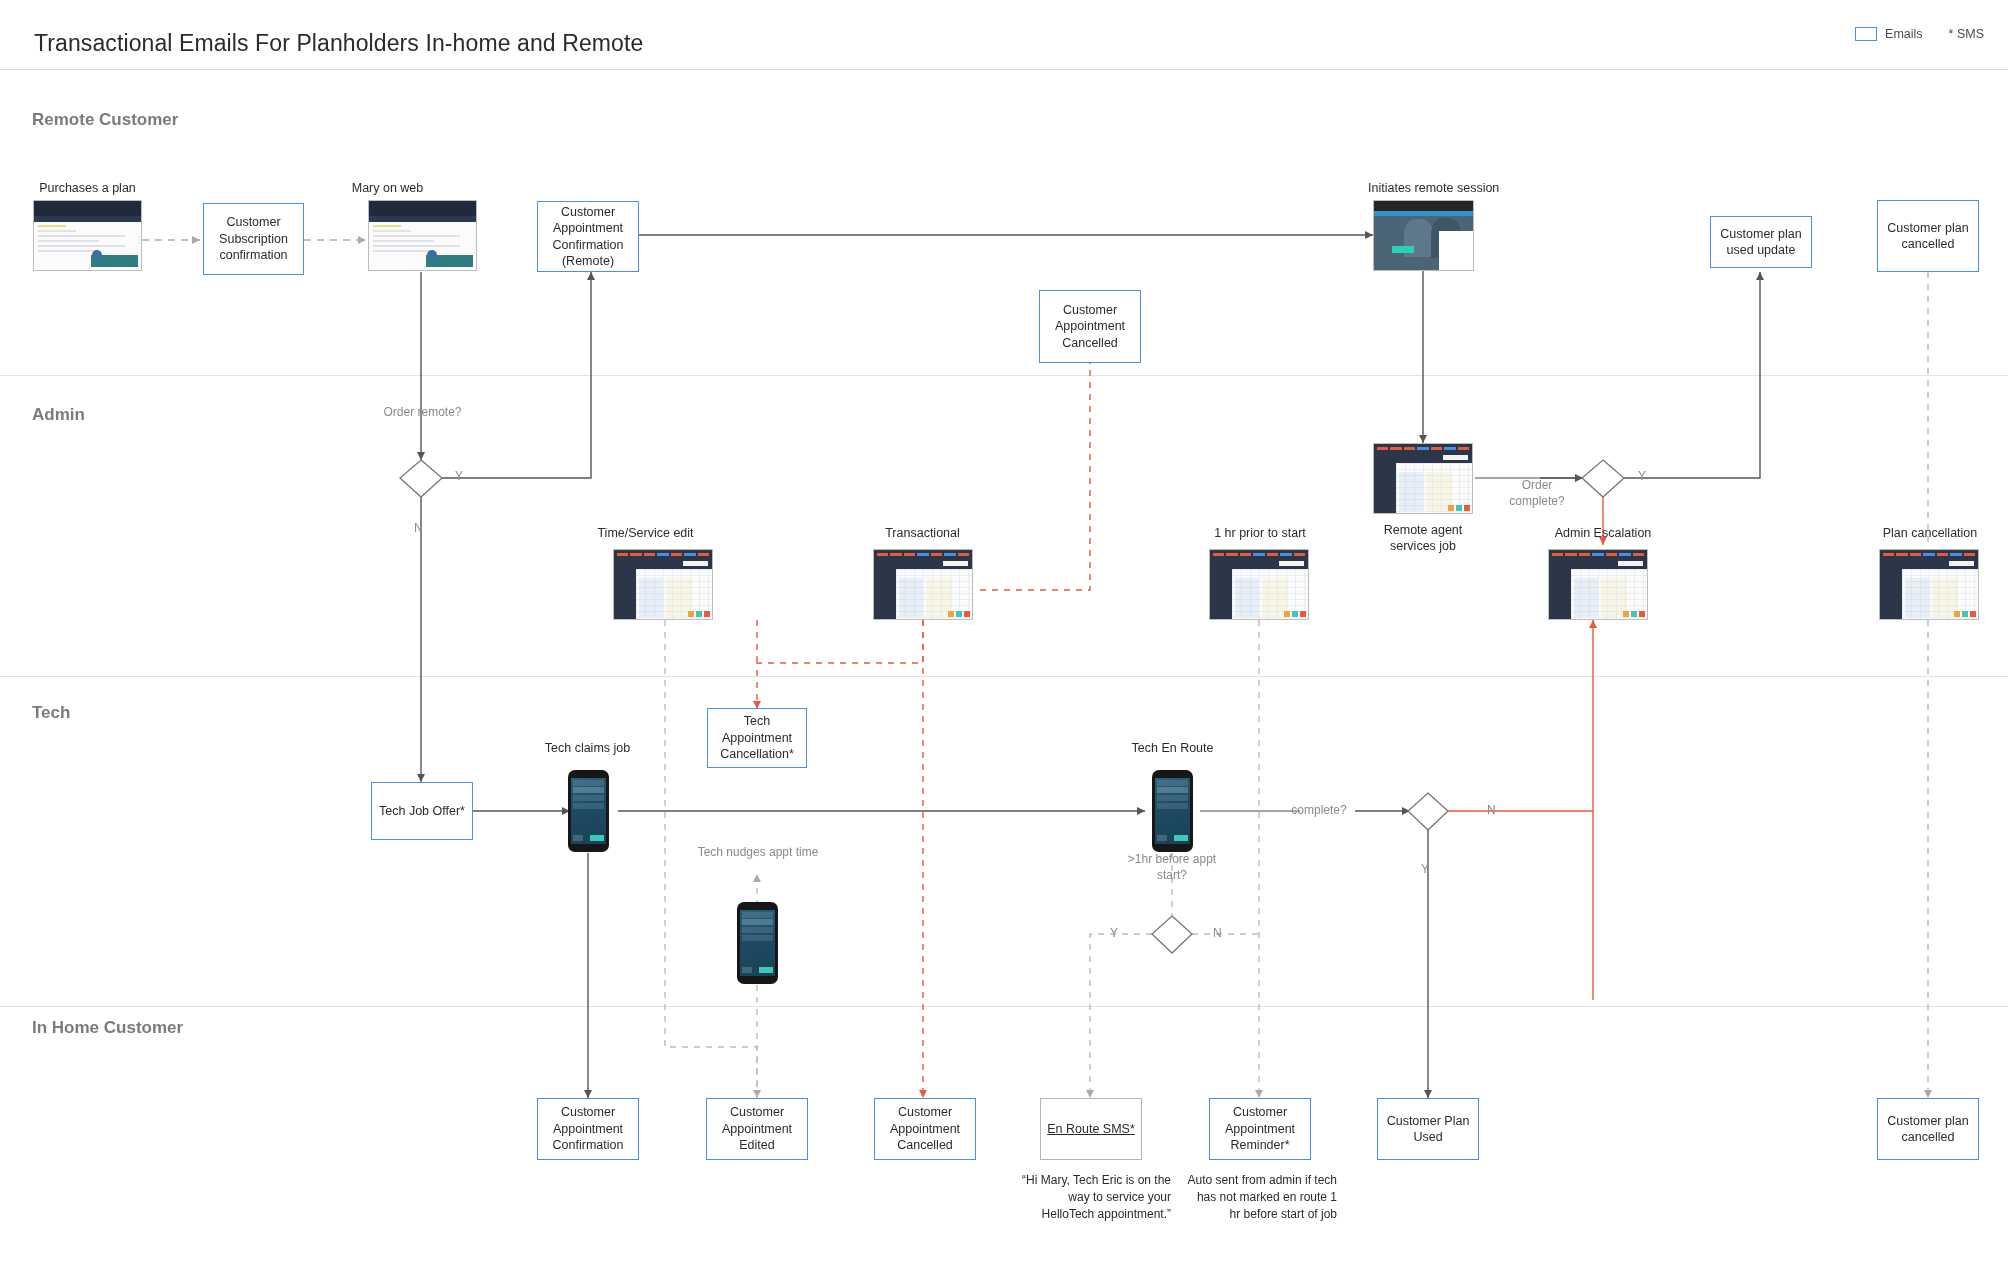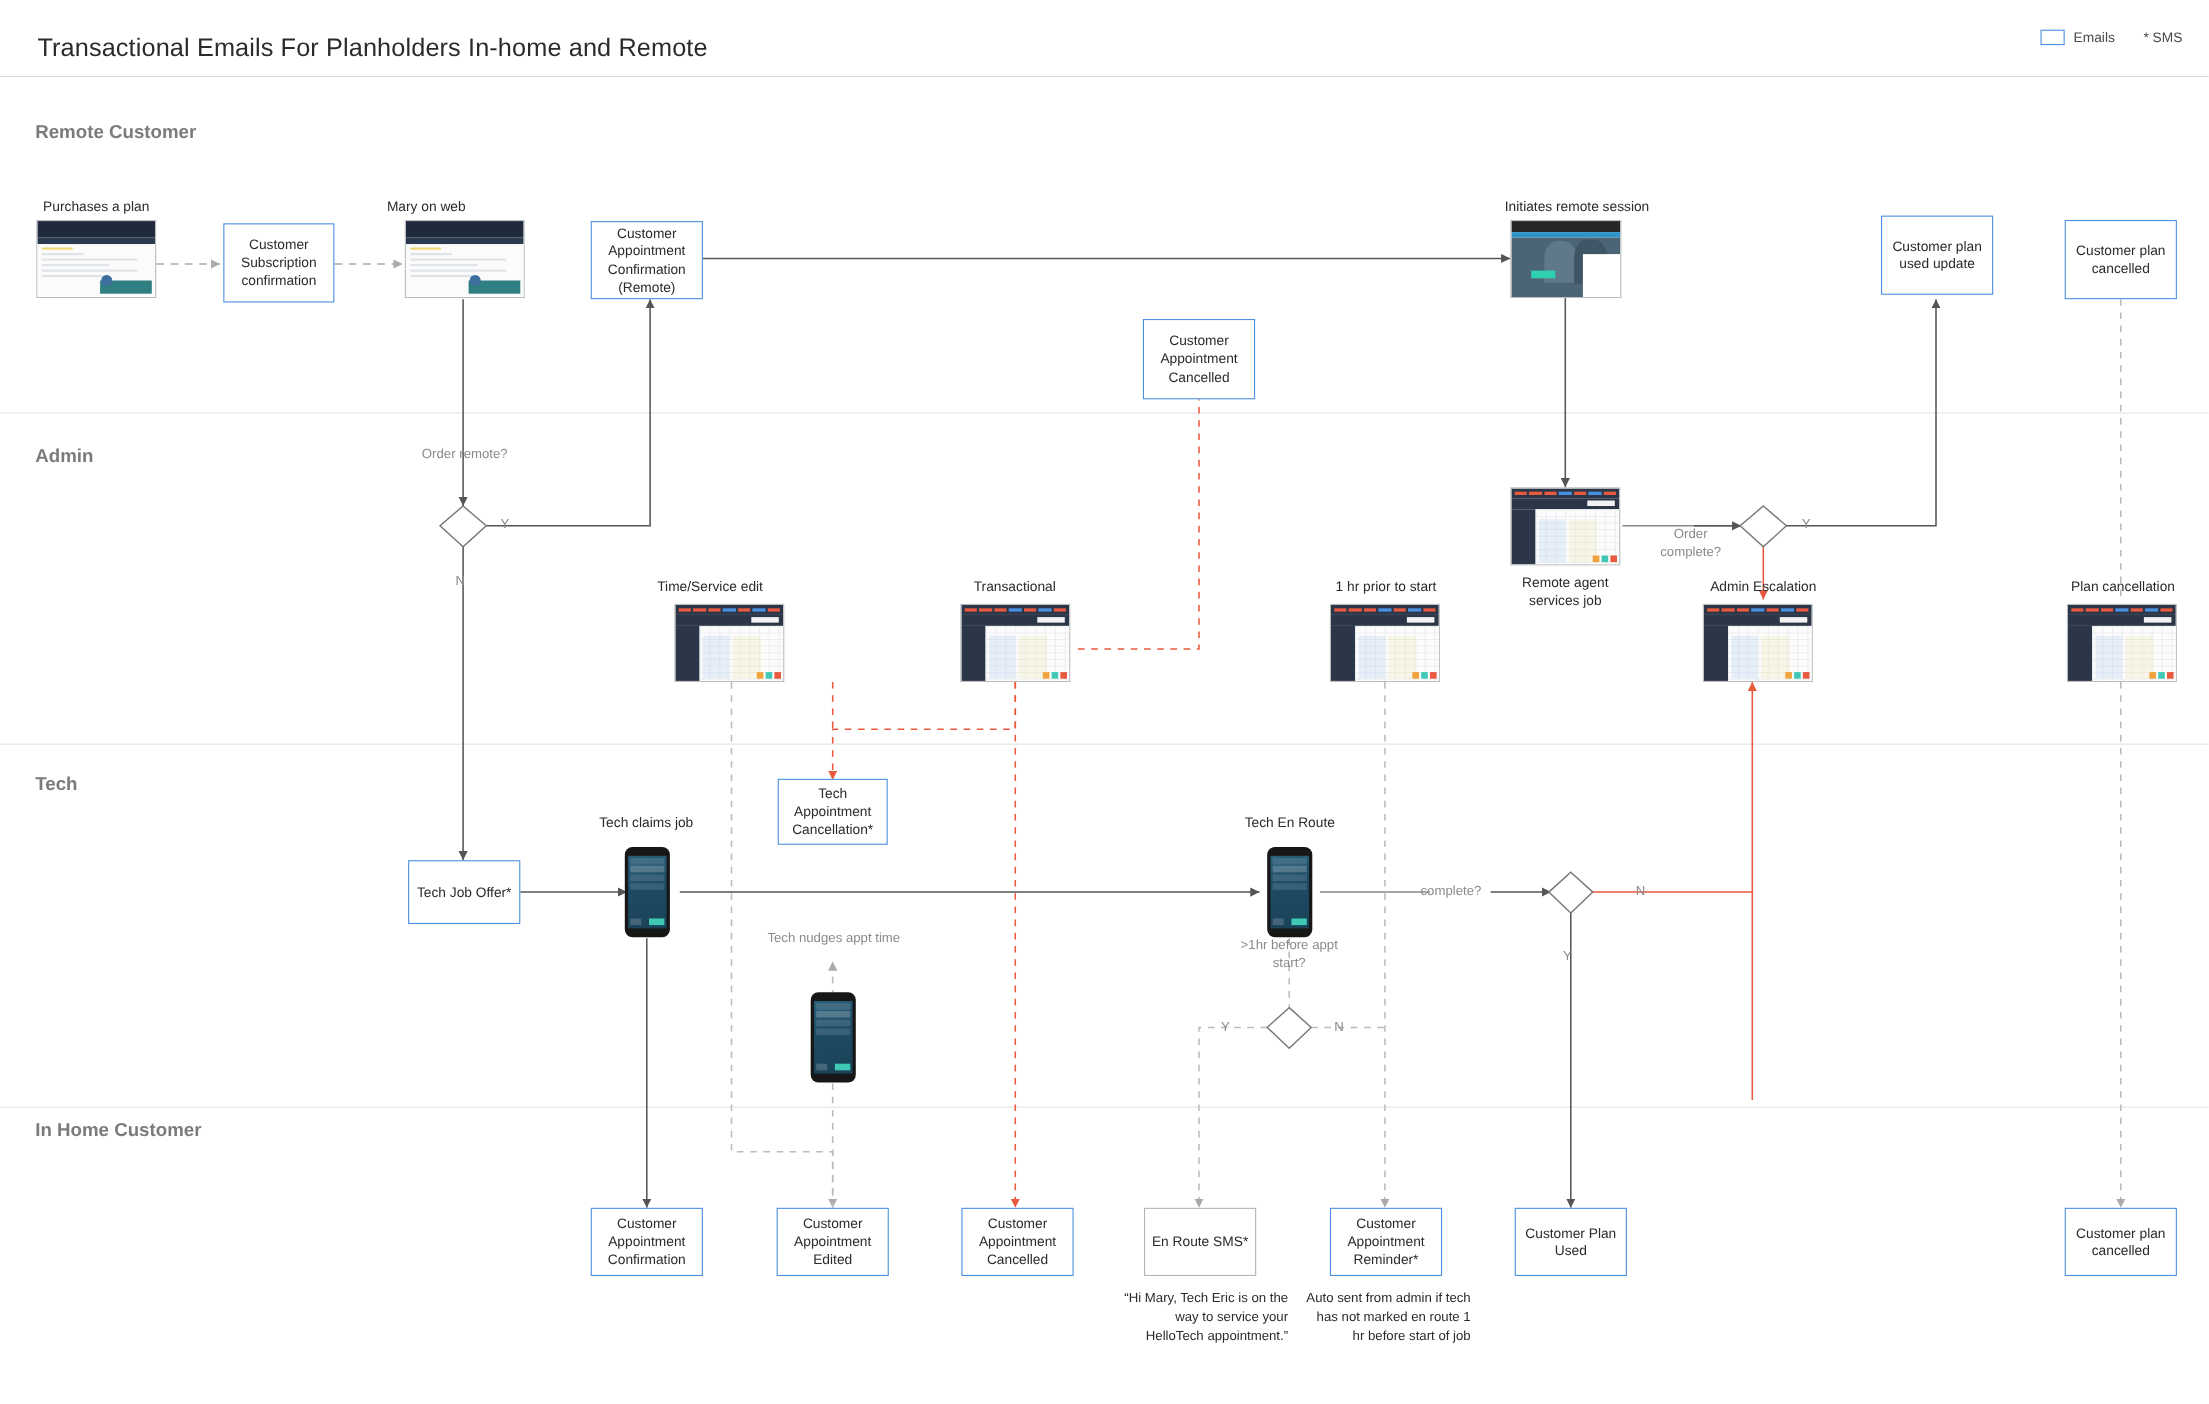--- a/index.html
+++ b/index.html
@@ -62,20 +62,21 @@
     padding: 3px;
   }
   .sms-box {
     position: absolute;
     border: 1.6px solid #b4b4b4;
     background: #fff;
     display: flex; align-items: center; justify-content: center;
     text-align: center;
     font-size: 12.5px; line-height: 1.32; color: #2b2b2b;
     padding: 3px;
+    text-decoration: underline;
   }
 
   .node-caption {
     position: absolute;
     font-size: 12.5px; color: #2b2b2b;
     text-align: center; line-height: 1.3;
     white-space: nowrap;
   }
   .edge-label {
     position: absolute;
@@ -320,21 +321,21 @@
     <div class="tr-top"></div>
       <div class="tr-bar"></div>
     <div class="tr-body">
         <div class="ph1"></div>
         <div class="ph2"></div>
         <div class="btn"></div>
         <div class="panel"></div>
       </div>
   </div>
 
-  <div class="email-box" style="left:1710px; top:196px; width:102px; height:72px">
+  <div class="email-box" style="left:1710px; top:216px; width:102px; height:52px">
     <span>Customer plan used update</span>
   </div>
 
   <div class="email-box" style="left:1877px; top:200px; width:102px; height:72px">
     <span>Customer plan cancelled</span>
   </div>
 
   <div class="edge-label" style="left:360px; top:405px; width:125px">Order remote?</div>
   <div class="edge-label" style="left:455px; top:469px">Y</div>
   <div class="edge-label" style="left:414px; top:521px">N</div>

